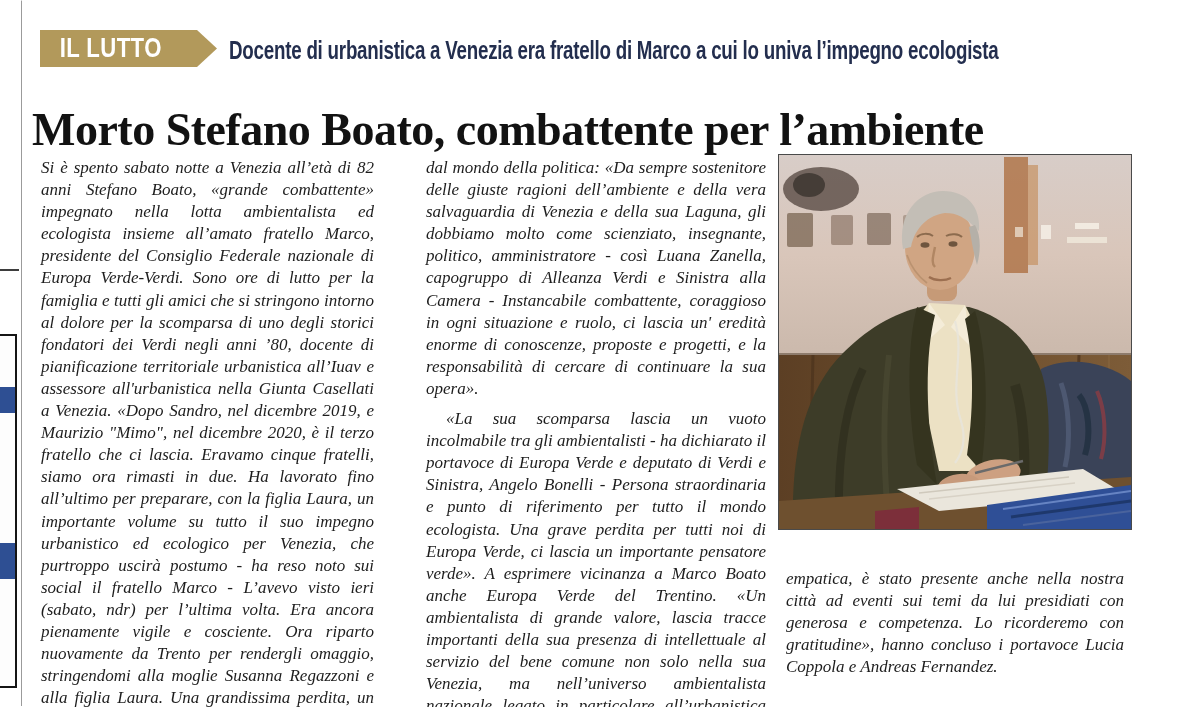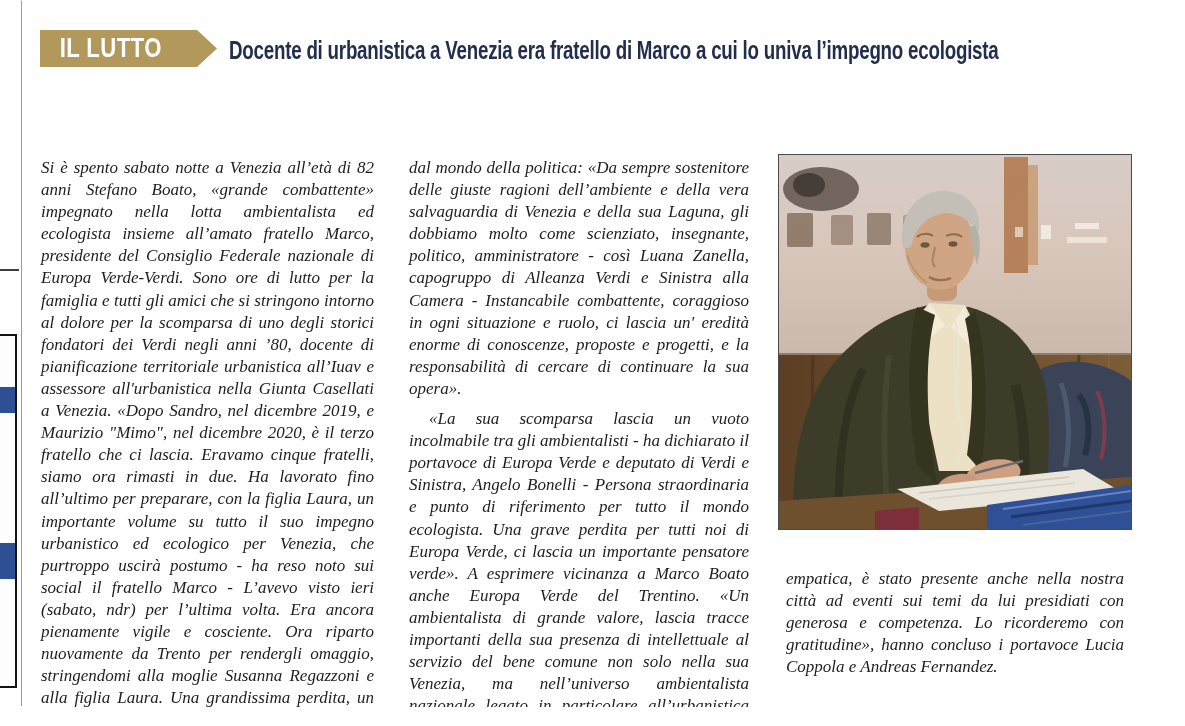--- a/index.html
+++ b/index.html
@@ -70,21 +70,21 @@
 
   
   .column {
     position: absolute; top: 149px;
     font-size: 17px; line-height: 22.1px; color: #1d1d1d;
     text-align: justify;
     hyphens: auto; -webkit-hyphens: auto;
     overflow: hidden;
   }
   .col1 { left: 33px;  width: 349px; height: 558px; }
-  .col2 { left: 401px; width: 356px; height: 558px; }
+  .col2 { left: 418px; width: 356px; height: 558px; }
   .col3 { left: 778px; top: 560px; width: 354px; height: 152px; }
   .column p { margin: 8px; text-indent: 20px; font-style: italic; }
   .column p:first-child { text-indent: 0; }
 
   
   .photo-frame {
     position: absolute; left: 778px; top: 154px;
     width: 352px; height: 374px;
     border: 1px solid #4a4a4a;
     margin: 0; padding: 0;
@@ -104,20 +104,21 @@
   </div>
 
   <div class="kicker">
     <span class="kicker-label">IL LUTTO</span>
   </div>
 
   <div class="subtitle">
     <span class="subtitle-text">Docente di urbanistica a Venezia era fratello di Marco a cui lo univa l’impegno ecologista</span>
   </div>
 
+  <h1 class="headline">Morto Stefano Boato, combattente per l’ambiente</h1>
 
   <div class="column col1">
       <p>Si è spento sabato notte a Venezia all’età di 82 anni Stefano Boato, «grande combattente» impegnato nella lotta ambientalista ed ecologista insieme all’amato fratello Marco, presidente del Consiglio Federale nazionale di Europa Verde-Verdi. Sono ore di lutto per la famiglia e tutti gli amici che si stringono intorno al dolore per la scomparsa di uno degli storici fondatori dei Verdi negli anni ’80, docente di pianificazione territoriale urbanistica all’Iuav e assessore all'urbanistica nella Giunta Casellati a Venezia. «Dopo Sandro, nel dicembre 2019, e Maurizio "Mimo", nel dicembre 2020, è il terzo fratello che ci lascia. Eravamo cinque fratelli, siamo ora rimasti in due. Ha lavorato fino all’ultimo per preparare, con la figlia Laura, un importante volume su tutto il suo impegno urbanistico ed ecologico per Venezia, che purtroppo uscirà postumo - ha reso noto sui social il fratello Marco - L’avevo visto ieri (sabato, ndr) per l’ultima volta. Era ancora pienamente vigile e cosciente. Ora riparto nuovamente da Trento per rendergli omaggio, stringendomi alla moglie Susanna Regazzoni e alla figlia Laura. Una grandissima perdita, un immenso dolore».</p>
       <p>Ad unirsi le tante voci che sono giunte</p>
     </div>
   <div class="column col2">
       <p>dal mondo della politica: «Da sempre sostenitore delle giuste ragioni dell’ambiente e della vera salvaguardia di Venezia e della sua Laguna, gli dobbiamo molto come scienziato, insegnante, politico, amministratore - così Luana Zanella, capogruppo di Alleanza Verdi e Sinistra alla Camera - Instancabile combattente, coraggioso in ogni situazione e ruolo, ci lascia un' eredità enorme di conoscenze, proposte e progetti, e la responsabilità di cercare di continuare la sua opera».</p>
       <p>«La sua scomparsa lascia un vuoto incolmabile tra gli ambientalisti - ha dichiarato il portavoce di Europa Verde e deputato di Verdi e Sinistra, Angelo Bonelli - Persona straordinaria e punto di riferimento per tutto il mondo ecologista. Una grave perdita per tutti noi di Europa Verde, ci lascia un importante pensatore verde». A esprimere vicinanza a Marco Boato anche Europa Verde del Trentino. «Un ambientalista di grande valore, lascia tracce importanti della sua presenza di intellettuale al servizio del bene comune non solo nella sua Venezia, ma nell’universo ambientalista nazionale legato in particolare all’urbanistica sostenibile. Persona di grande spessore umano e professionale, generosa ed</p>
     </div>
   <div class="column col3">

